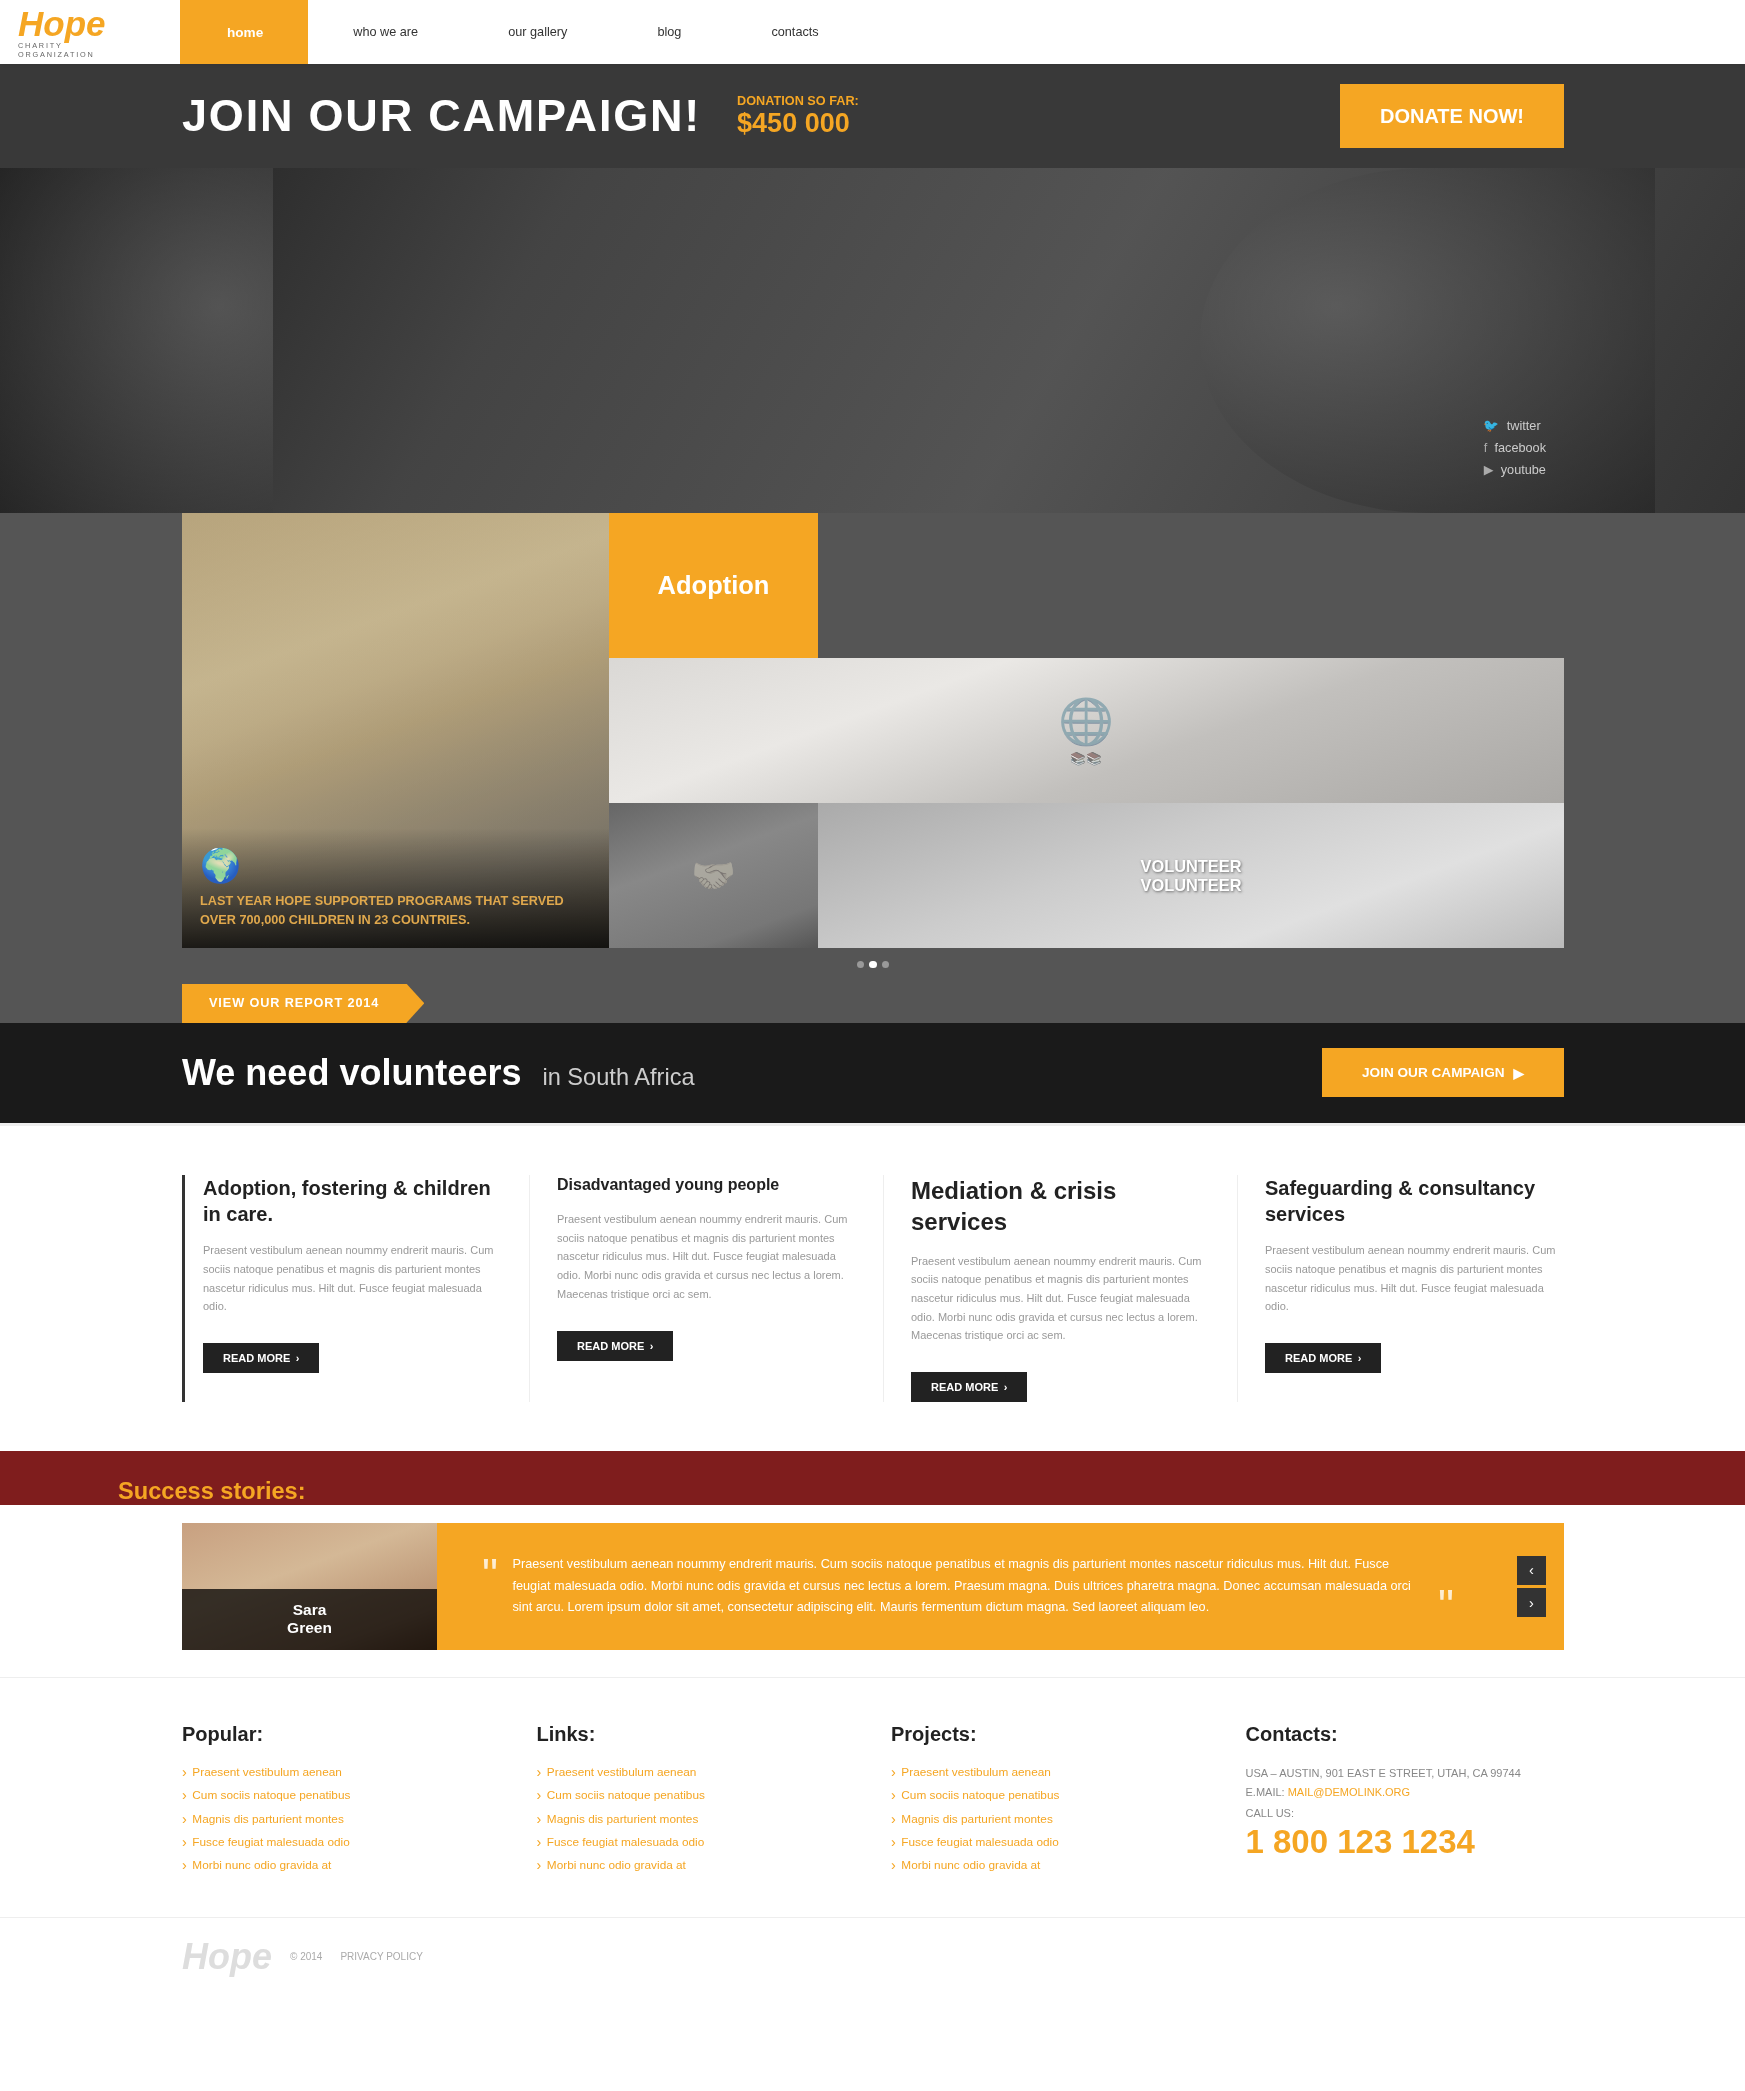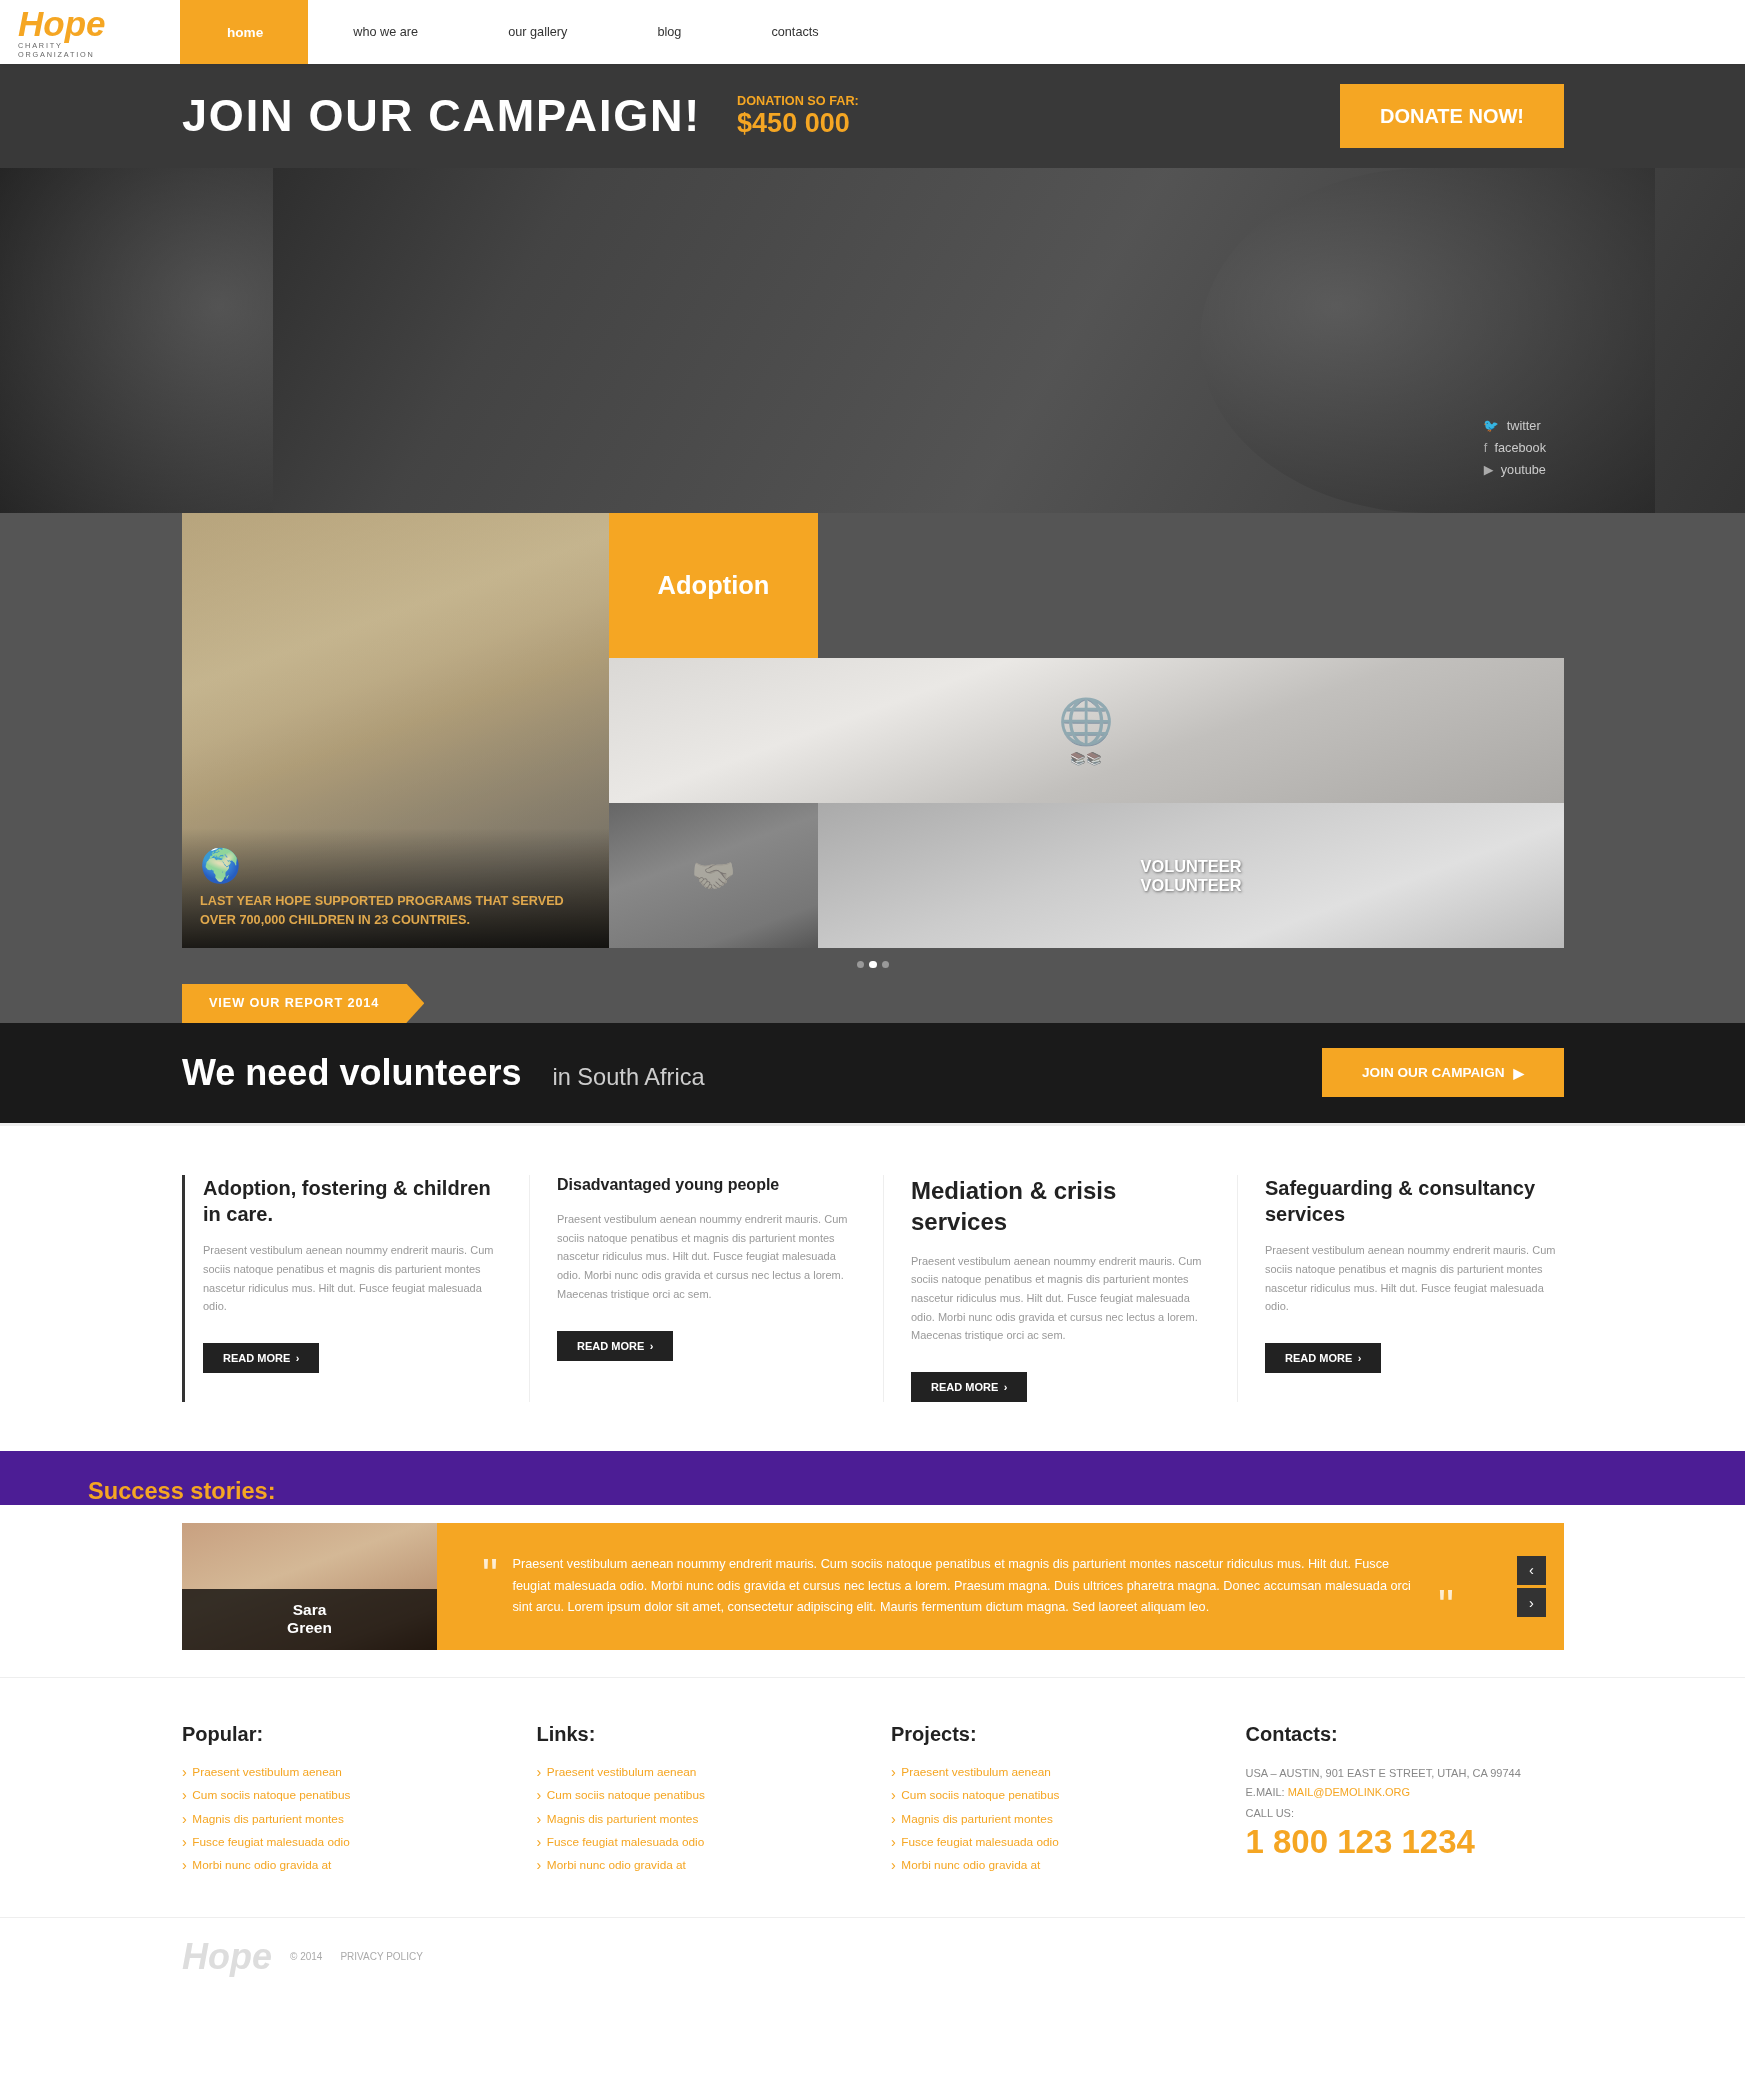--- a/index.html
+++ b/index.html
@@ -110,21 +110,21 @@
   <div style="display:flex; justify-content:center; gap:5.5px; padding:12.7px 0 0;">
     <div style="width:7.3px; height:7.3px; border-radius:50%; background:#fff; opacity:0.4;"></div>
     <div style="width:7.3px; height:7.3px; border-radius:50%; background:#fff; opacity:1;"></div>
     <div style="width:7.3px; height:7.3px; border-radius:50%; background:#fff; opacity:0.4;"></div>
   </div>
 </div>
 
 <div style="background:#1a1a1a; display:flex; align-items:center; justify-content:space-between; padding:25.5px 182px;">
   <div style="color:#fff; font-size:36px;">
     <strong>We need volunteers</strong>
-    <span style="font-size:23.6px; color:#ccc; margin-left:21px;">in South Africa</span>
+    <span style="font-size:23.6px; color:#ccc; margin-left:11px;">in South Africa</span>
   </div>
   <button style="background:#f5a623; color:#fff; padding:16.4px 40px; font-weight:bold; text-transform:uppercase; font-size:13.6px; cursor:pointer; border:none; display:flex; align-items:center; gap:9px;">
     <span>JOIN OUR CAMPAIGN</span>
     <span>▶</span>
   </button>
 </div>
 
 <div style="display:flex; padding:49px 182px; gap:0; background:#fff; border-top:3.6px solid #eee;">
   <div style="flex:1; padding:0 27px 0 0; border-right:0.9px solid #eee; border-left:3.6px solid #333; padding-left:18px;">
     <div style="font-size:20px; font-weight:900; color:#222; line-height:1.3; margin-bottom:14.5px;">Adoption, fostering &amp; children in care.</div>
@@ -153,21 +153,21 @@
   <div style="flex:1; padding:0 0 0 27px;">
     <div style="font-size:20px; font-weight:900; color:#222; line-height:1.3; margin-bottom:14.5px;">Safeguarding &amp; consultancy services</div>
     <div style="font-size:11px; color:#999; line-height:1.7; margin-bottom:27px;">Praesent vestibulum aenean noummy endrerit mauris. Cum sociis natoque penatibus et magnis dis parturient montes nascetur ridiculus mus. Hilt dut. Fusce feugiat malesuada odio.</div>
     <button style="background:#222; color:#fff; padding:9px 20px; font-size:11px; font-weight:bold; text-transform:uppercase; cursor:pointer; border:none; display:inline-flex; align-items:center; gap:5.5px;">
       <span>READ MORE</span>
       <span>›</span>
     </button>
   </div>
 </div>
 
-<div style="padding:27px 88px 0; background:#4c1d95;">
+<div style="padding:27px 118px 0; background:#7f1d1d;">
   <div style="color:#f5a623; font-size:23.6px; font-weight:bold; margin-bottom:18px;">
     <span>Success stories</span>:
   </div>
 </div>
 
 <div style="background:#f5a623; display:flex; margin:0 182px 0; min-height:127px;">
   <div style="background:#2a2a2a; width:255px; display:flex; flex-direction:column; justify-content:flex-end; overflow:hidden; position:relative; flex-shrink:0;">
     <div style="position:absolute; top:0; left:0; width:100%; height:100%; background:linear-gradient(160deg, #c8a080 0%, #d4b896 40%, #b89070 80%, #8a6040 100%);"></div>
     <div style="position:relative; z-index:2; background:rgba(0,0,0,0.75); color:#fff; text-align:center; font-weight:bold; font-size:15.5px; padding:12.7px; white-space:pre-line;">Sara
 Green</div>

